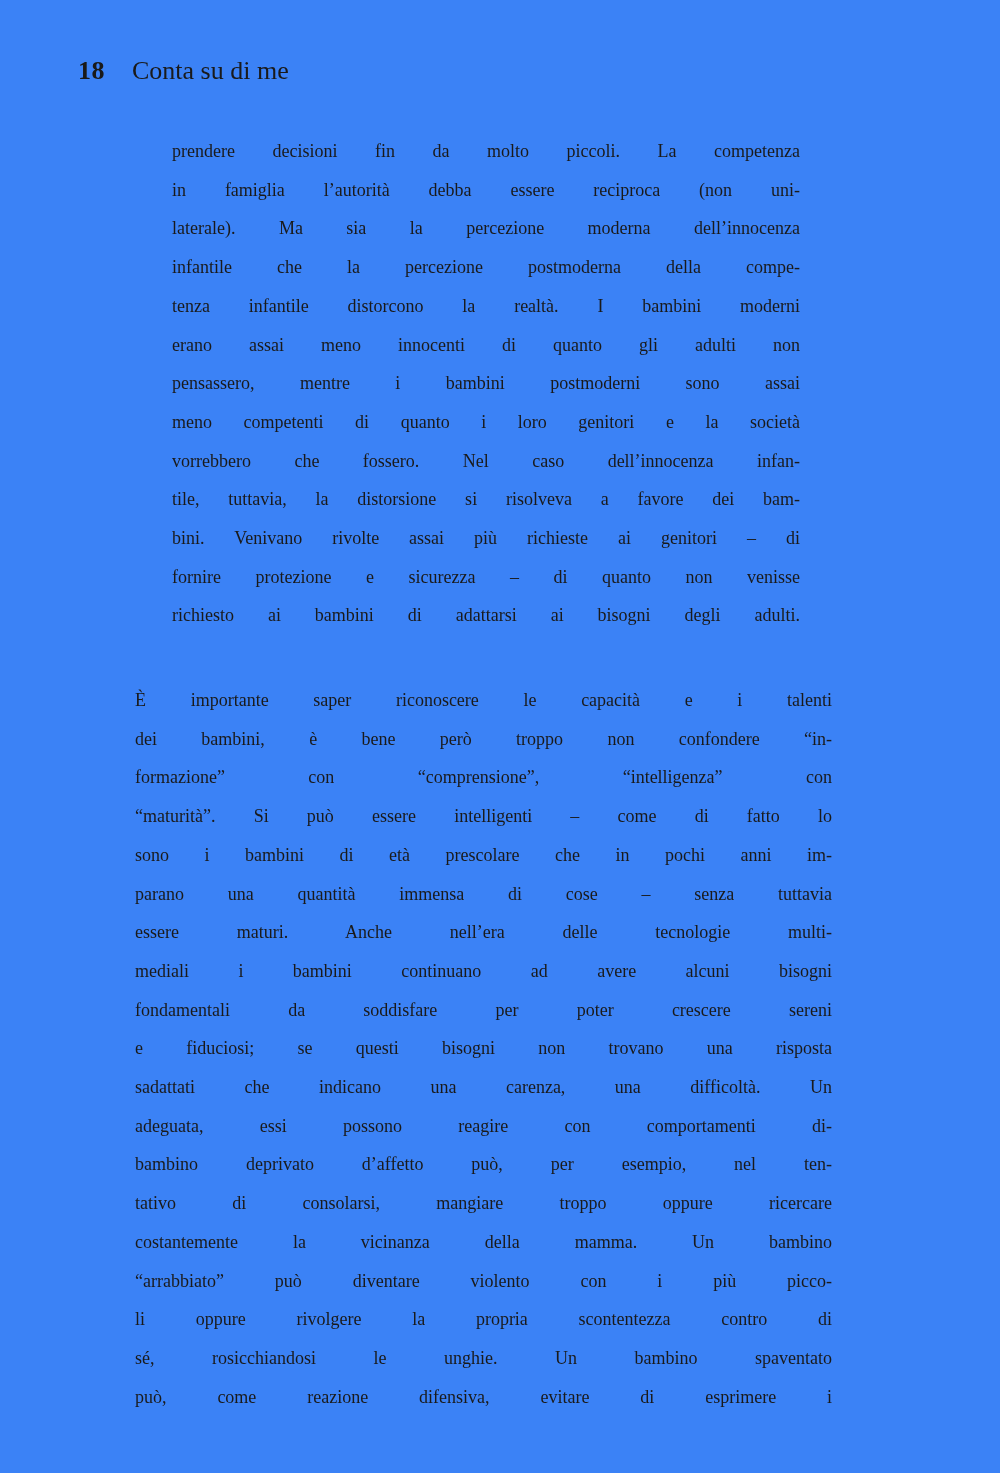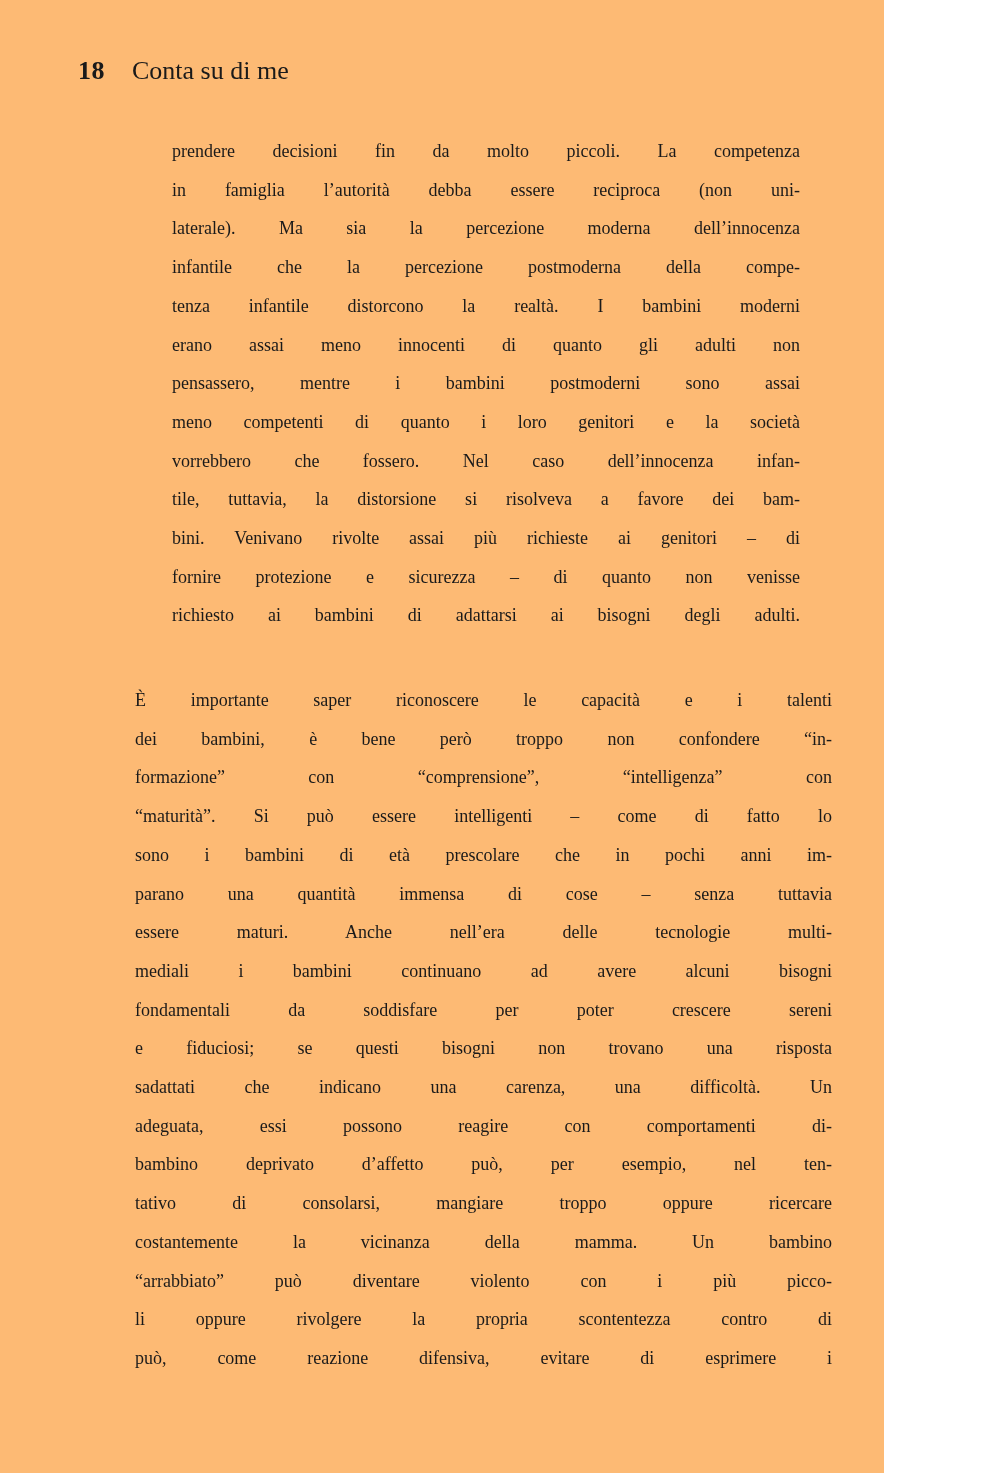--- a/index.html
+++ b/index.html
@@ -2,23 +2,23 @@
 <html><head>
 <meta charset="utf-8">
 <style>
   html, body {
     margin: 0;
     padding: 0;
     background: #ffffff;
   }
   .page {
     position: relative;
-    width: 884px;
+    width: 1000px;
     height: 1473px;
-    background: #fdba74;
+    background: #3b82f6;
     font-family: "Liberation Serif", "DejaVu Serif", serif;
     color: #1a1a1a;
     overflow: hidden;
   }
   .page-header {
     position: absolute;
     top: 55px;
     left: 78px;
     font-size: 26px;
     line-height: 32px;
@@ -86,15 +86,16 @@
       <div class="line">mediali i bambini continuano ad avere alcuni bisogni</div>
       <div class="line">fondamentali da soddisfare per poter crescere sereni</div>
       <div class="line">e fiduciosi; se questi bisogni non trovano una risposta</div>
       <div class="line">sadattati che indicano una carenza, una difficoltà. Un</div>
       <div class="line">adeguata, essi possono reagire con comportamenti di-</div>
       <div class="line">bambino deprivato d’affetto può, per esempio, nel ten-</div>
       <div class="line">tativo di consolarsi, mangiare troppo oppure ricercare</div>
       <div class="line">costantemente la vicinanza della mamma. Un bambino</div>
       <div class="line">“arrabbiato” può diventare violento con i più picco-</div>
       <div class="line">li oppure rivolgere la propria scontentezza contro di</div>
+      <div class="line">sé, rosicchiandosi le unghie. Un bambino spaventato</div>
       <div class="line">può, come reazione difensiva, evitare di esprimere i</div>
     </section>
 </div>
 
 </body></html>

